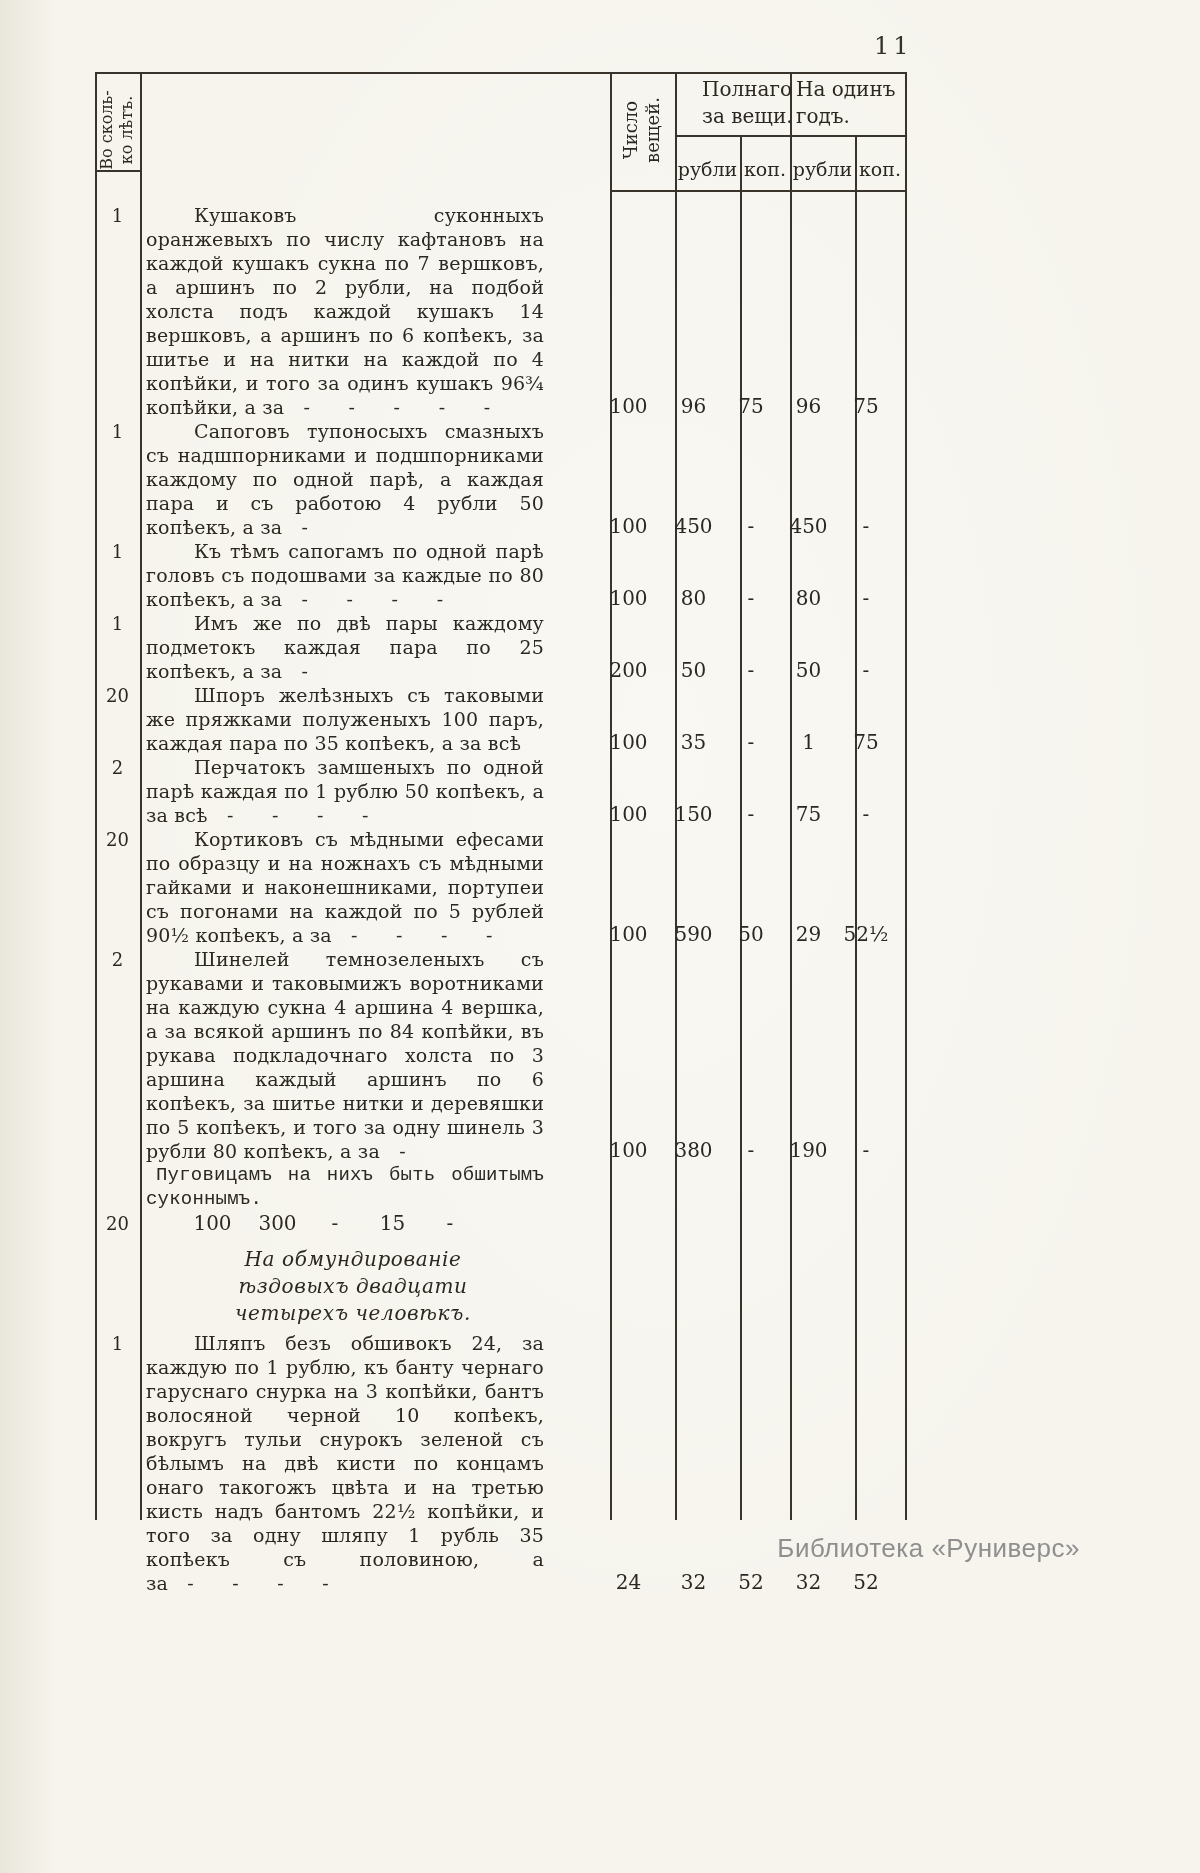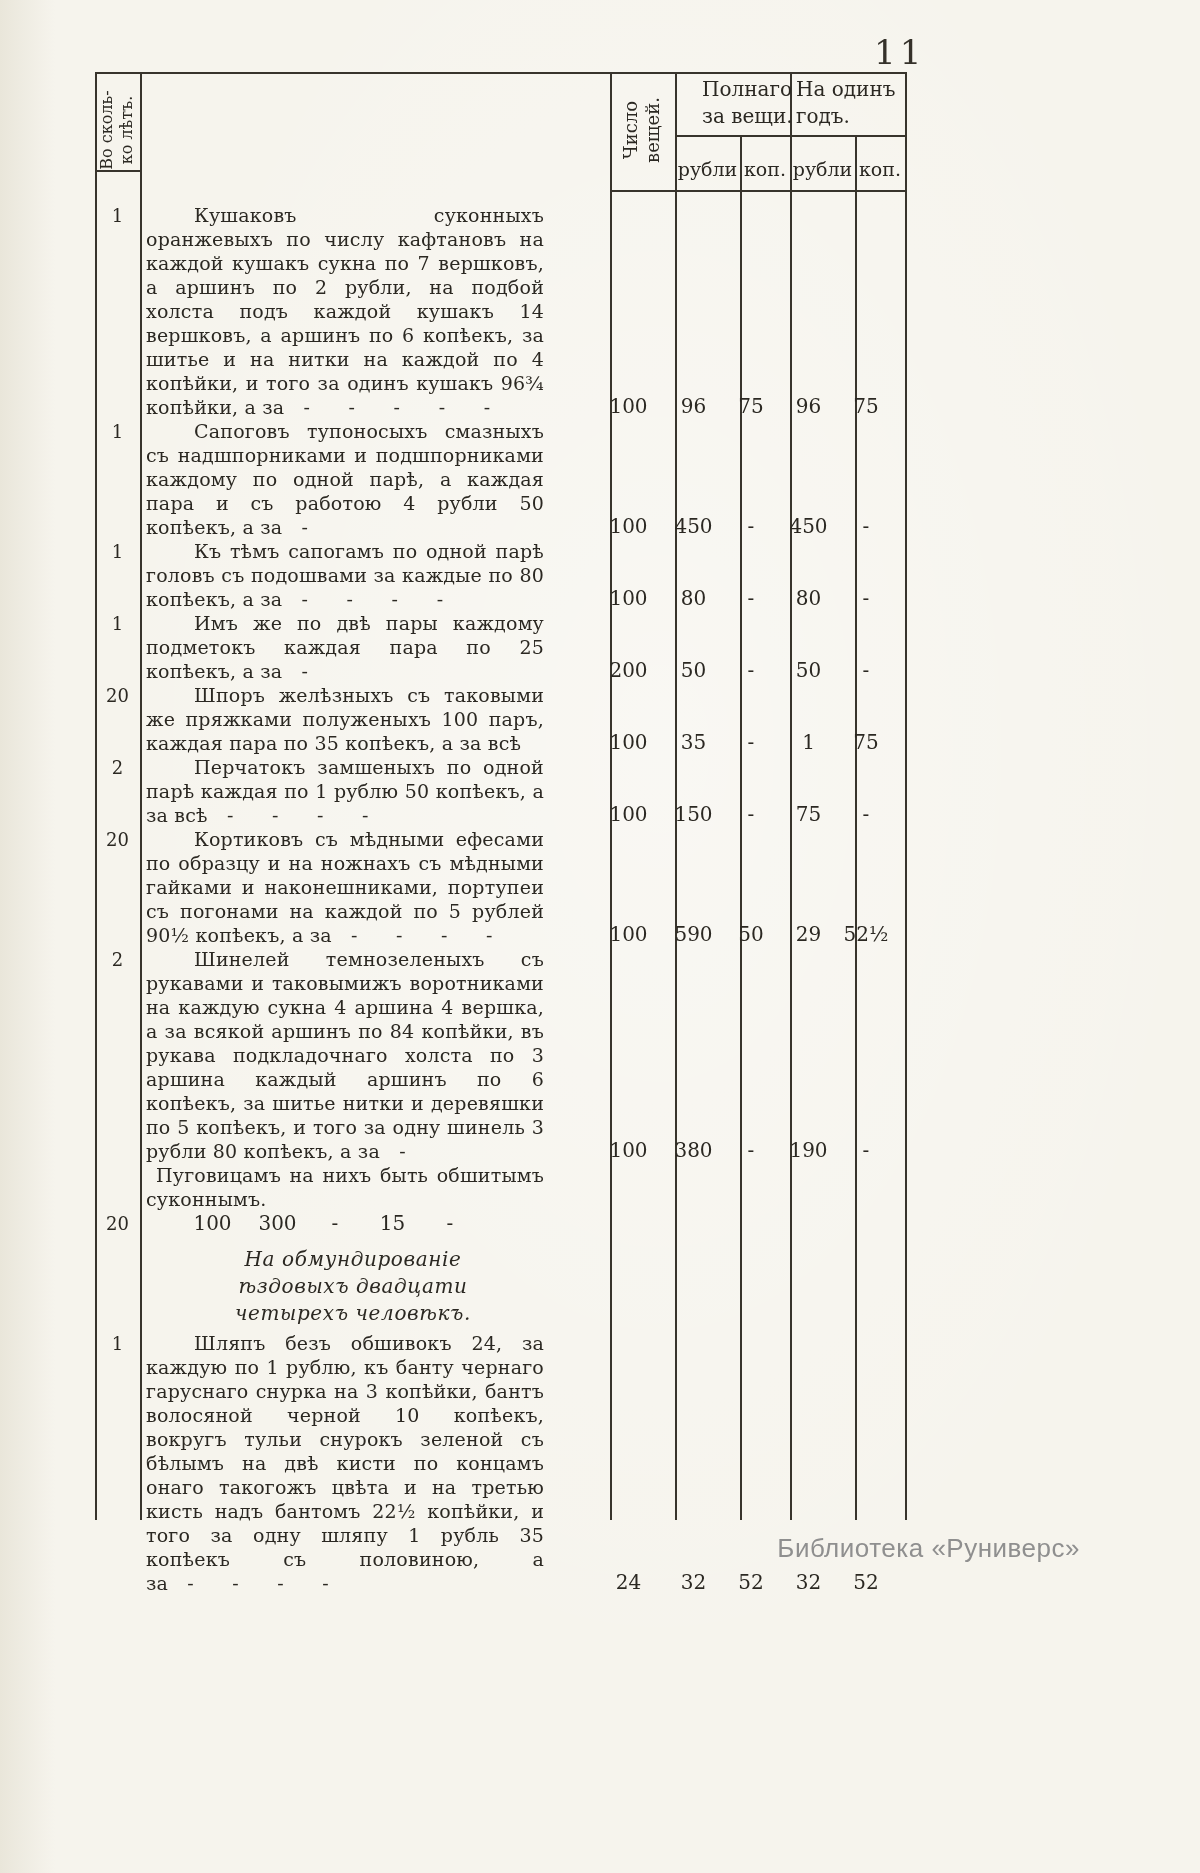--- a/index.html
+++ b/index.html
@@ -12,21 +12,21 @@
     overflow:hidden;
   }
   .page {
     position:absolute; inset:0;
     background:
       radial-gradient(ellipse at 55% 40%, rgba(255,255,255,0.35), rgba(0,0,0,0) 60%),
       linear-gradient(90deg, #e9e6da 0px, #f6f4ed 55px, #f6f4ed 100%);
   }
   .page-number {
     position:absolute; top:32px; left:874px;
-    font-size:34px; letter-spacing:4px; color:#35312a;
+    font-size:24px; letter-spacing:4px; color:#35312a;
   }
   .table { position:absolute; left:95px; top:72px; width:812px; height:1448px; }
   .vline { position:absolute; width:2px; background:#38342c; }
   .hline { position:absolute; height:2px; background:#38342c; }
 
   
   .rot {
     position:absolute;
     transform:rotate(-90deg);
     text-align:center;
@@ -57,21 +57,21 @@
   .c { flex:none; }
   .c.years {
     width:45px; text-align:center; font-size:18px; padding-top:1px;
     line-height:24px;
   }
   .c.desc {
     width:416px; padding:0 12px 0 6px;
     font-size:19px; line-height:24px; letter-spacing:0.2px;
     text-align:justify; text-indent:48px;
   }
-  .trow.flush .c.desc { text-indent:10px; }
+  .trow.flush .c.desc { text-indent:10px;font-family:Liberation Mono, monospace; }
   .c.num {
     display:flex; align-items:flex-end; justify-content:center;
     font-size:20px; line-height:24px; padding-bottom:1px;
   }
   .c.count { width:65px;margin-left:40px; }
   .c.frub  { width:65px; }
   .c.fkop  { width:50px; }
   .c.yrub  { width:65px; }
   .c.ykop  { width:50px; }
 

